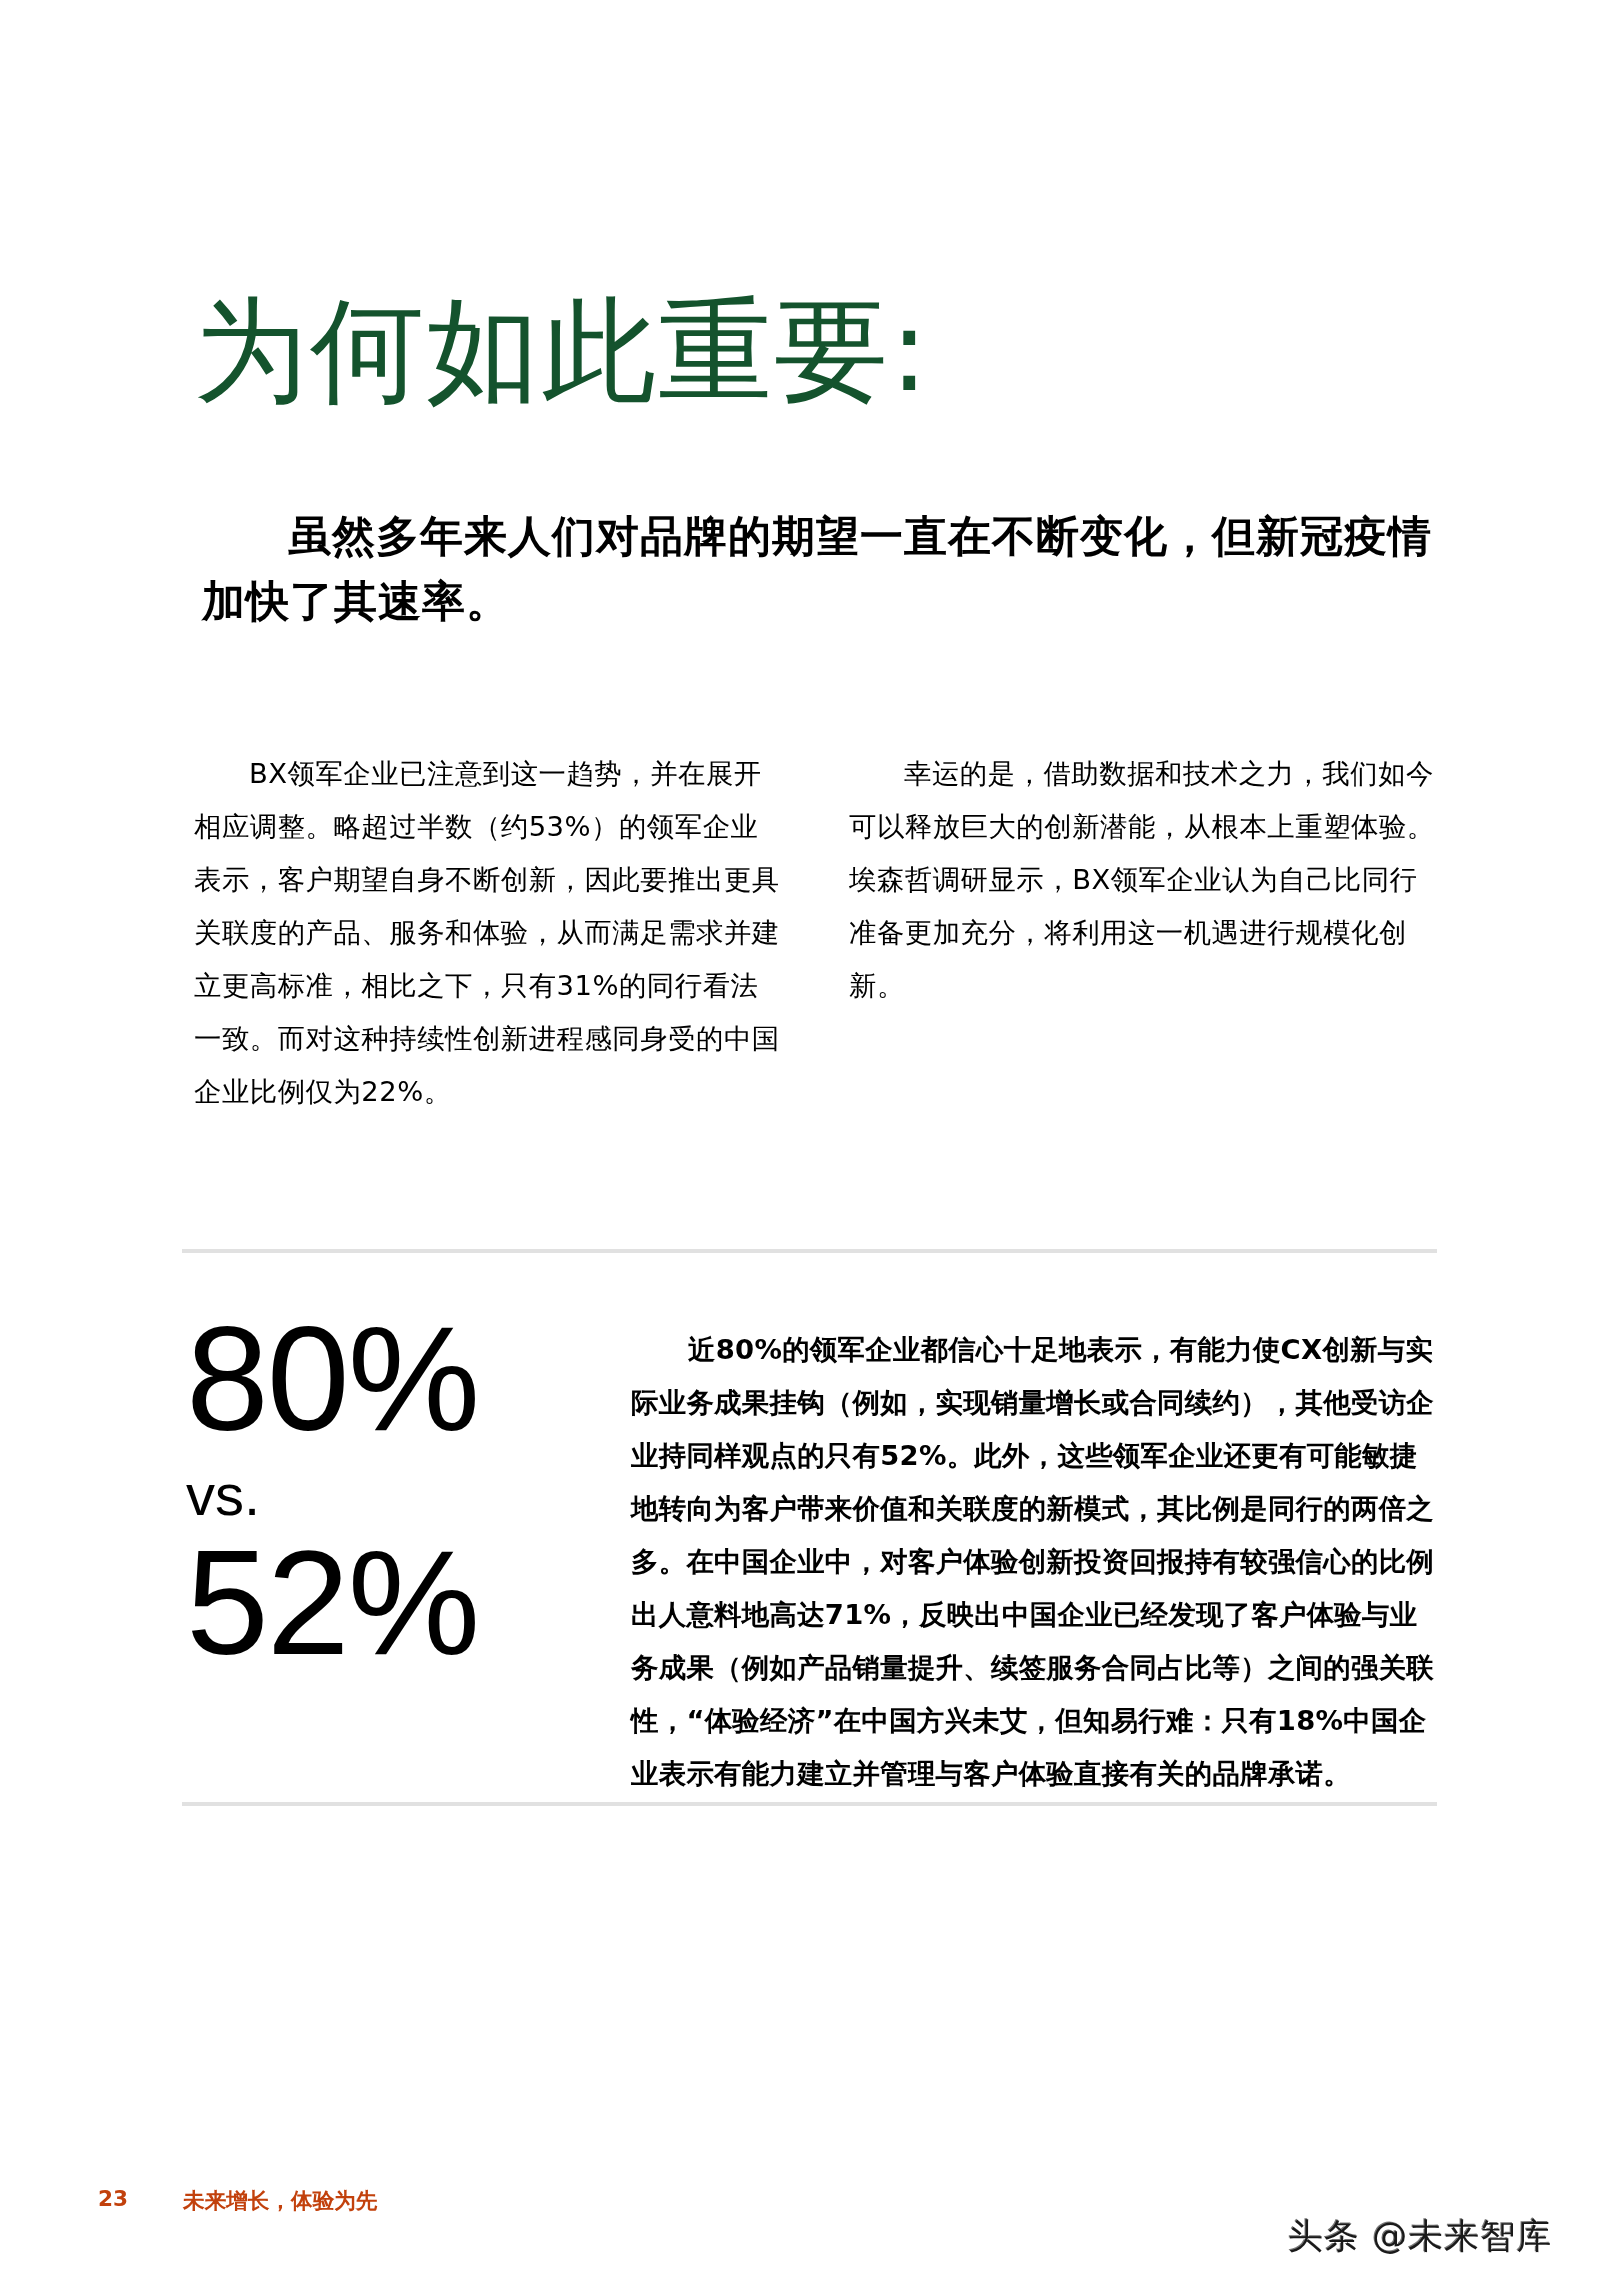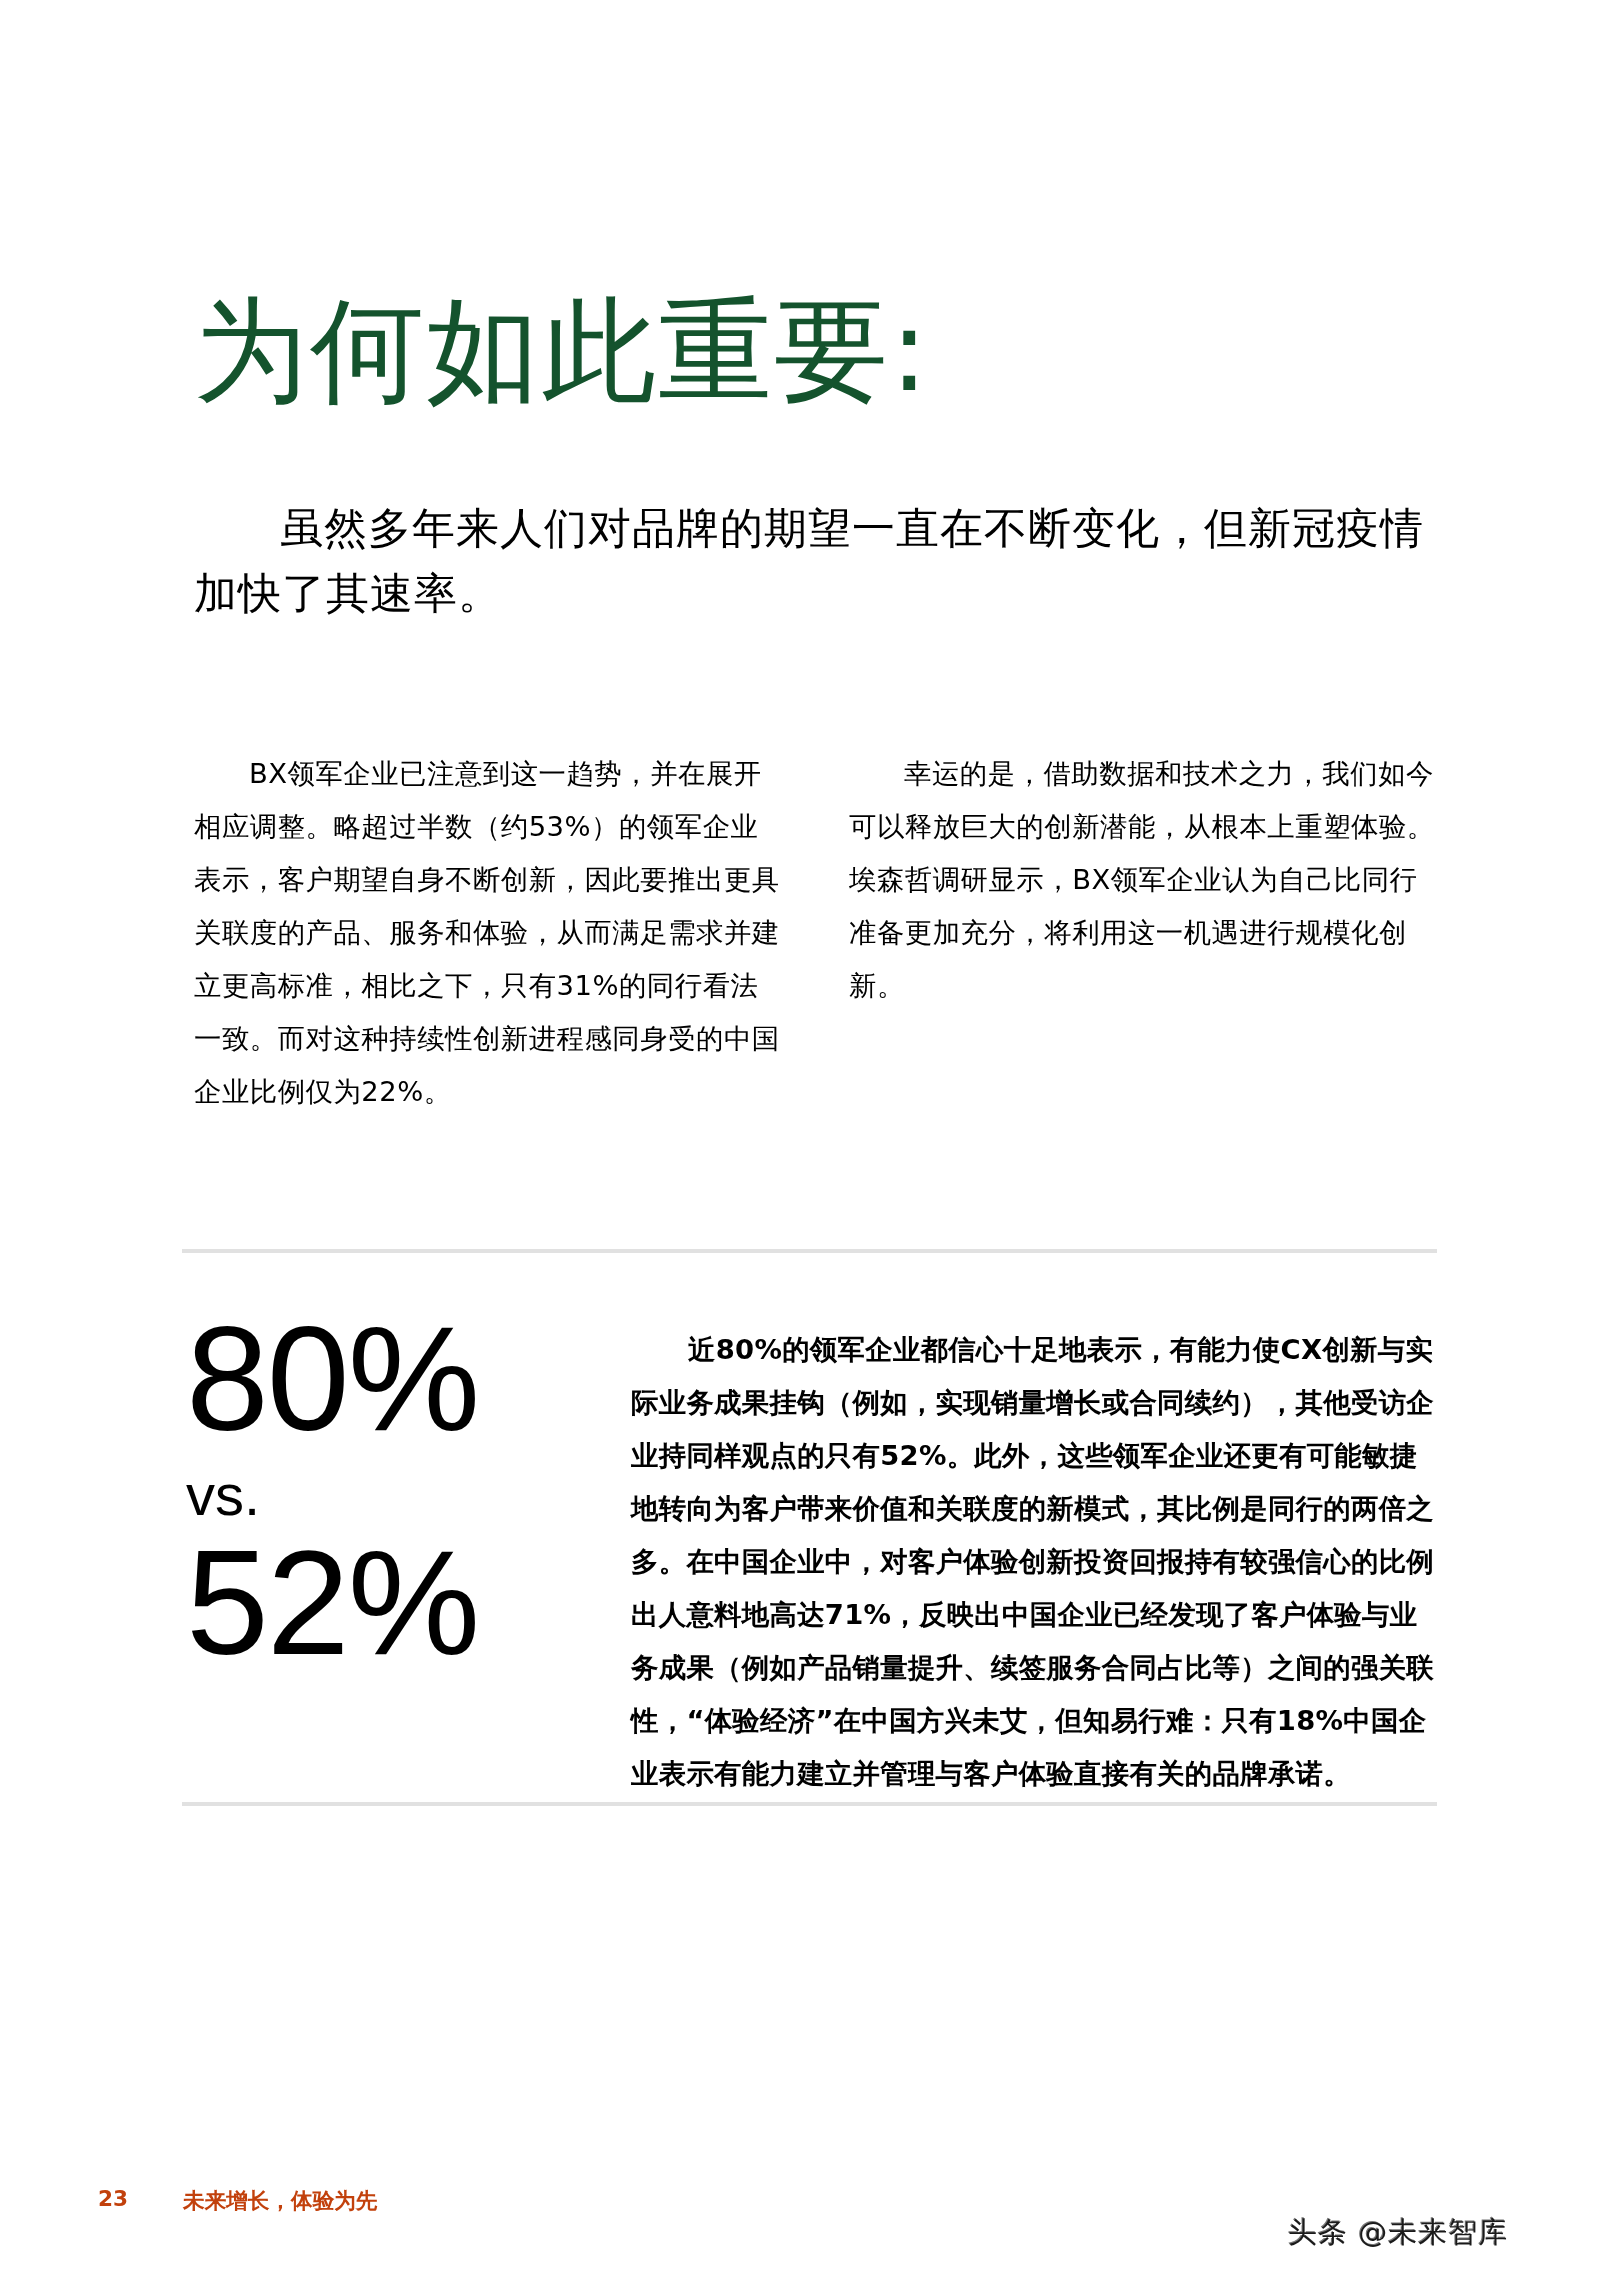--- a/index.html
+++ b/index.html
@@ -26,24 +26,24 @@
       line-height: 1;
       margin: 0;
       white-space: nowrap;
     }
     .lead {
       position: absolute;
       left: 194px;
       top: 496px;
       width: 1245px;
       font-size: 43px;
-      font-weight: normal;
+      font-weight: bold;
       line-height: 65px;
       text-indent: 86px;
-      margin: 0;
+      margin: 8px;
       letter-spacing: 1px;
     }
     .col {
       position: absolute;
       top: 747px;
       width: 588px;
       font-size: 27.4px;
       line-height: 53px;
       text-indent: 55px;
       margin: 0;
@@ -100,21 +100,21 @@
       font-size: 21.6px;
       font-weight: bold;
       color: #c2410c;
       display: flex;
       gap: 55px;
     }
     .watermark {
       position: absolute;
       left: 1288px;
       top: 2213px;
-      font-size: 29px;
+      font-size: 35px;
       color: #1a1a1a;
       letter-spacing: 1px;
       text-shadow: 1px 1px 0 #ffffff, -1px -1px 0 #777777;
     }
   </style>
 </head>
 <body>
 
 <h1 class="page-title">为何如此重要:</h1>
 

